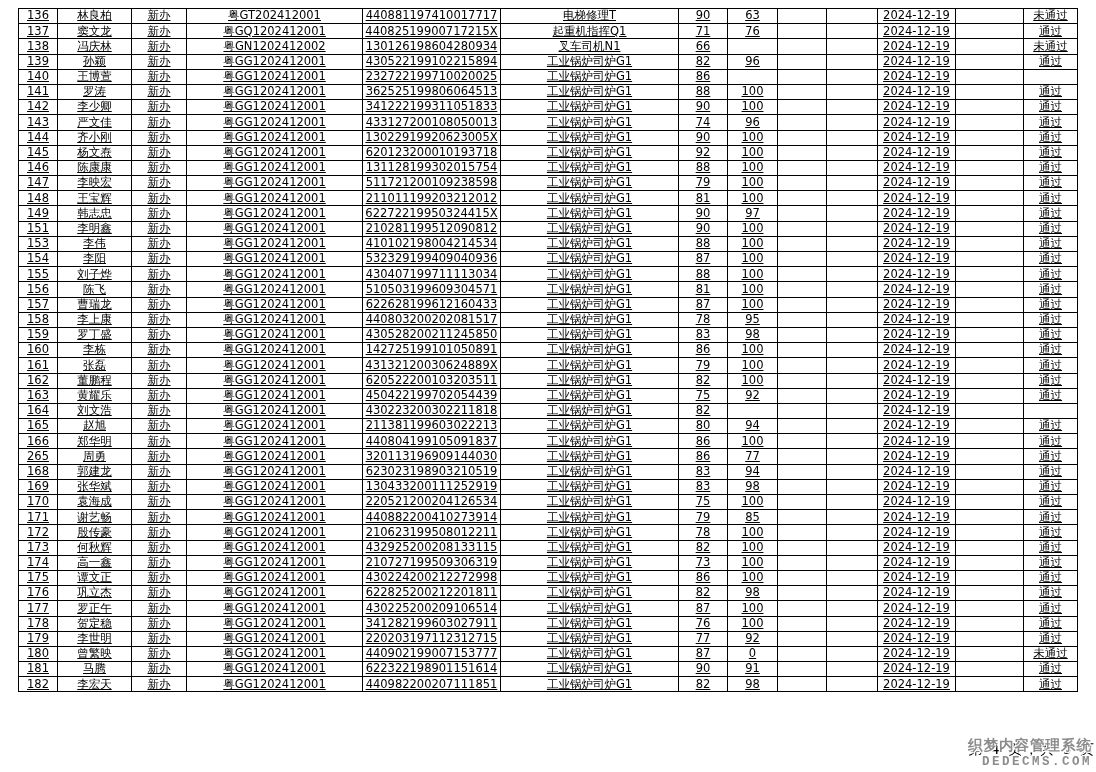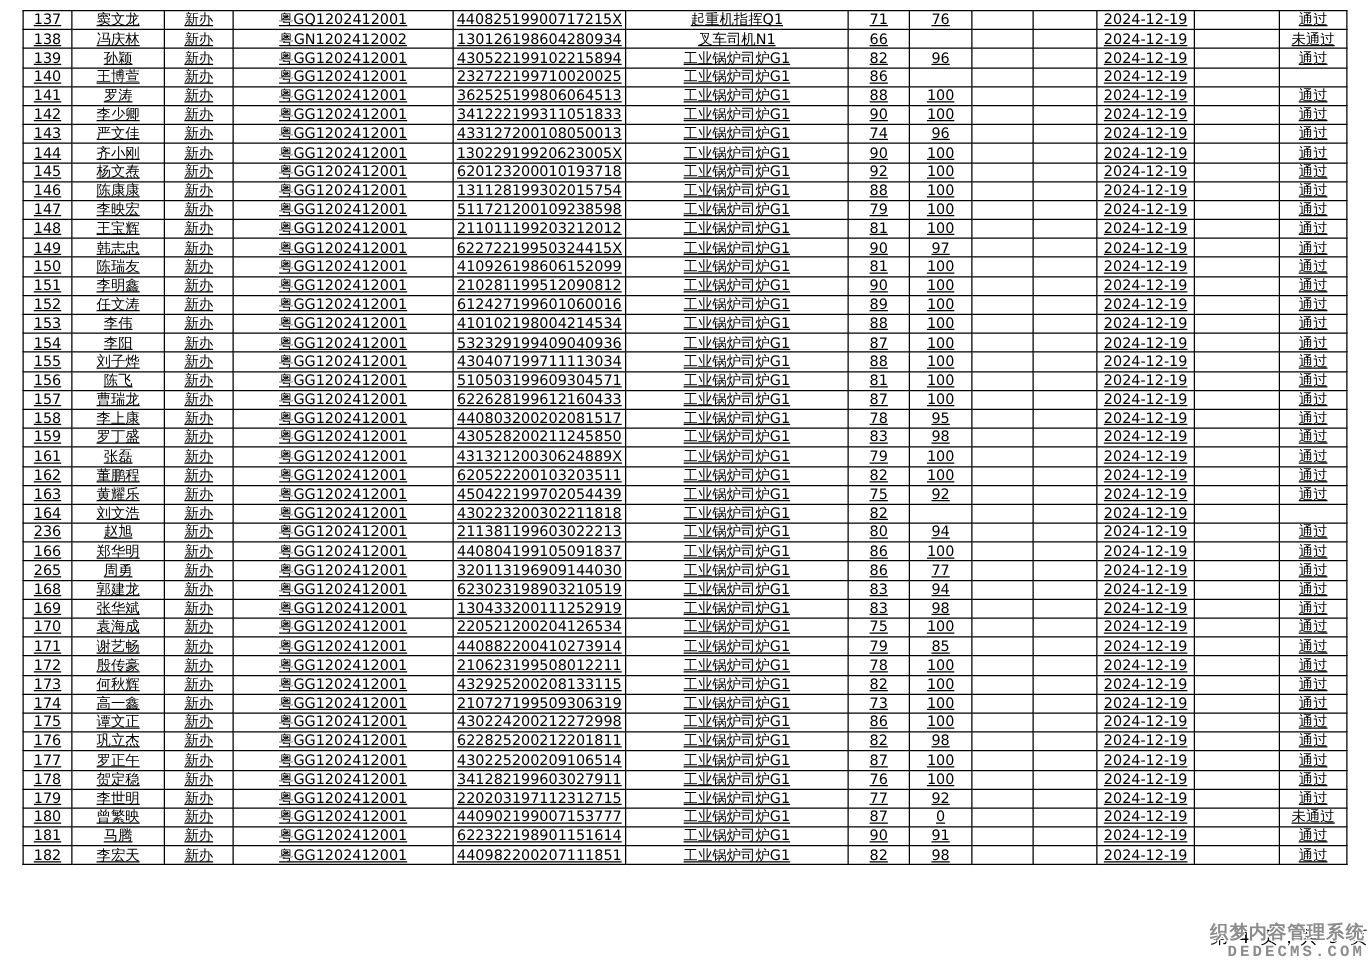--- a/index.html
+++ b/index.html
@@ -65,20 +65,35 @@
         <col class="c7">
         <col class="c8">
       <col class="c9">
         <col class="c10">
         <col class="c11">
         <col class="c12">
       <col class="c13">
     </colgroup>
     <tbody>
         <tr>
+          <td>136</td>
+          <td>林良柏</td>
+          <td>新办</td>
+          <td>粤GT202412001</td>
+          <td>440881197410017717</td>
+          <td>电梯修理T</td>
+          <td>90</td>
+          <td>63</td>
+          <td></td>
+          <td></td>
+          <td>2024-12-19</td>
+          <td></td>
+          <td>未通过</td>
+        </tr>
+        <tr>
           <td>137</td>
           <td>窦文龙</td>
           <td>新办</td>
           <td>粤GQ1202412001</td>
           <td>44082519900717215X</td>
           <td>起重机指挥Q1</td>
           <td>71</td>
           <td>76</td>
           <td></td>
           <td></td>
@@ -260,65 +275,35 @@
           <td>工业锅炉司炉G1</td>
           <td>90</td>
           <td>97</td>
           <td></td>
           <td></td>
           <td>2024-12-19</td>
           <td></td>
           <td>通过</td>
         </tr>
         <tr>
-          <td>150</td>
-          <td>陈瑞友</td>
-          <td>新办</td>
-          <td>粤GG1202412001</td>
-          <td>410926198606152099</td>
-          <td>工业锅炉司炉G1</td>
-          <td>81</td>
-          <td>100</td>
-          <td></td>
-          <td></td>
-          <td>2024-12-19</td>
-          <td></td>
-          <td>通过</td>
-        </tr>
-        <tr>
           <td>151</td>
           <td>李明鑫</td>
           <td>新办</td>
           <td>粤GG1202412001</td>
           <td>210281199512090812</td>
           <td>工业锅炉司炉G1</td>
           <td>90</td>
           <td>100</td>
           <td></td>
           <td></td>
           <td>2024-12-19</td>
           <td></td>
           <td>通过</td>
         </tr>
         <tr>
-          <td>152</td>
-          <td>任文涛</td>
-          <td>新办</td>
-          <td>粤GG1202412001</td>
-          <td>612427199601060016</td>
-          <td>工业锅炉司炉G1</td>
-          <td>89</td>
-          <td>100</td>
-          <td></td>
-          <td></td>
-          <td>2024-12-19</td>
-          <td></td>
-          <td>通过</td>
-        </tr>
-        <tr>
           <td>153</td>
           <td>李伟</td>
           <td>新办</td>
           <td>粤GG1202412001</td>
           <td>410102198004214534</td>
           <td>工业锅炉司炉G1</td>
           <td>88</td>
           <td>100</td>
           <td></td>
           <td></td>
@@ -410,20 +395,35 @@
           <td>工业锅炉司炉G1</td>
           <td>83</td>
           <td>98</td>
           <td></td>
           <td></td>
           <td>2024-12-19</td>
           <td></td>
           <td>通过</td>
         </tr>
         <tr>
+          <td>160</td>
+          <td>李栋</td>
+          <td>新办</td>
+          <td>粤GG1202412001</td>
+          <td>142725199101050891</td>
+          <td>工业锅炉司炉G1</td>
+          <td>86</td>
+          <td>100</td>
+          <td></td>
+          <td></td>
+          <td>2024-12-19</td>
+          <td></td>
+          <td>通过</td>
+        </tr>
+        <tr>
           <td>161</td>
           <td>张磊</td>
           <td>新办</td>
           <td>粤GG1202412001</td>
           <td>43132120030624889X</td>
           <td>工业锅炉司炉G1</td>
           <td>79</td>
           <td>100</td>
           <td></td>
           <td></td>
@@ -470,21 +470,21 @@
           <td>工业锅炉司炉G1</td>
           <td>82</td>
           <td></td>
           <td></td>
           <td></td>
           <td>2024-12-19</td>
           <td></td>
           <td></td>
         </tr>
         <tr>
-          <td>236</td>
+          <td>165</td>
           <td>赵旭</td>
           <td>新办</td>
           <td>粤GG1202412001</td>
           <td>211381199603022213</td>
           <td>工业锅炉司炉G1</td>
           <td>80</td>
           <td>94</td>
           <td></td>
           <td></td>
           <td>2024-12-19</td>

